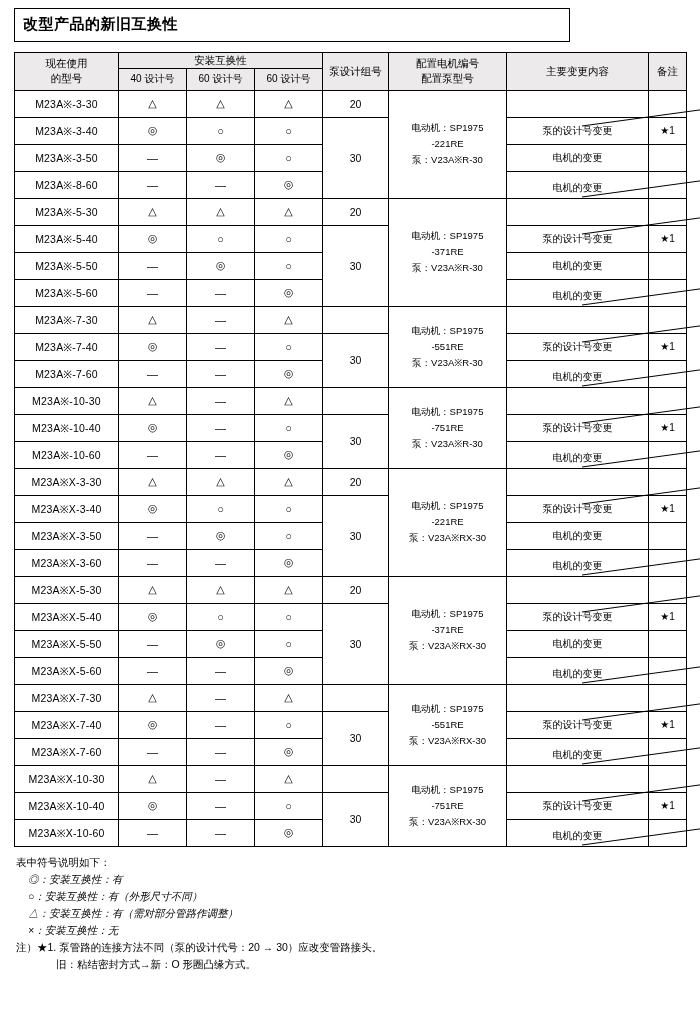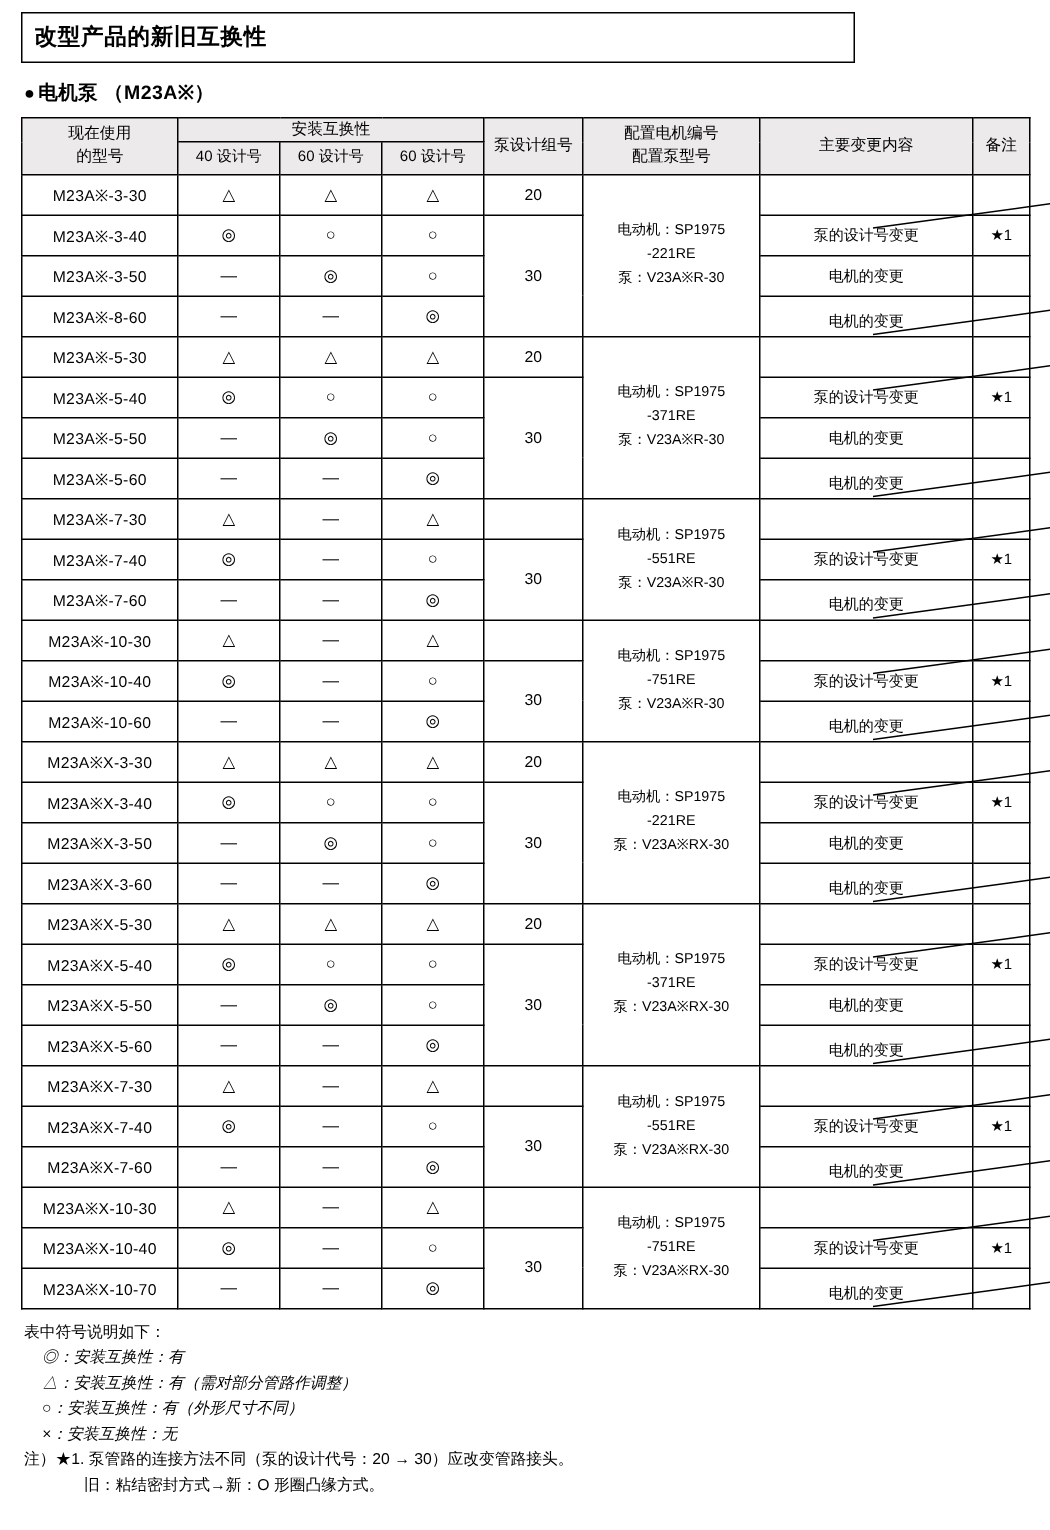--- a/index.html
+++ b/index.html
@@ -113,23 +113,20 @@
   .notes .ind3 { padding-left: 40px; }
   .thickline td { border-top: 2px solid #000; }
 </style>
 </head>
 <body>
 
 <div class="page">
 
   <div class="title-box">改型产品的新旧互换性</div>
 
-  <div class="section-head">
-    <span class="bullet">●</span><span>电机泵 （M23A※）</span>
-  </div>
 
   <table class="main">
     <colgroup>
       <col style="width:104px">
       <col style="width:68px">
       <col style="width:68px">
       <col style="width:68px">
       <col style="width:66px">
       <col style="width:118px">
       <col style="width:142px">
@@ -453,35 +450,35 @@
         <tr>
           <td class="model">M23A※X-10-40</td>
           <td class="sym">◎</td>
           <td class="sym">—</td>
           <td class="sym">○</td>
           <td class="group" rowspan="2">30</td>
           <td class="change">泵的设计号变更</td>
           <td class="remark">★1</td>
         </tr>
         <tr>
-          <td class="model">M23A※X-10-70</td>
+          <td class="model">M23A※X-10-60</td>
           <td class="sym">—</td>
           <td class="sym">—</td>
           <td class="sym">◎</td>
           <td class="change"><span class="diag"><svg width="140" height="26" viewBox="0 0 140 26">
                 <line x1="4" y1="22" x2="136" y2="4" stroke="#000" stroke-width="1"></line>
               </svg></span><div style="position: relative; margin-top: 6px;">电机的变更</div></td>
           <td class="remark"></td>
         </tr>
       </tbody>
   </table>
 
   <div class="notes">
     <div>表中符号说明如下：</div>
     <div class="ind1">◎：安装互换性：有</div>
+    <div class="ind1">○：安装互换性：有（外形尺寸不同）</div>
     <div class="ind1">△：安装互换性：有（需对部分管路作调整）</div>
-    <div class="ind1">○：安装互换性：有（外形尺寸不同）</div>
     <div class="ind1">×：安装互换性：无</div>
     <div>注）★1. 泵管路的连接方法不同（泵的设计代号：20 → 30）应改变管路接头。</div>
     <div class="ind3">旧：粘结密封方式→新：O 形圈凸缘方式。</div>
   </div>
 
 </div>
 
 </body></html>

